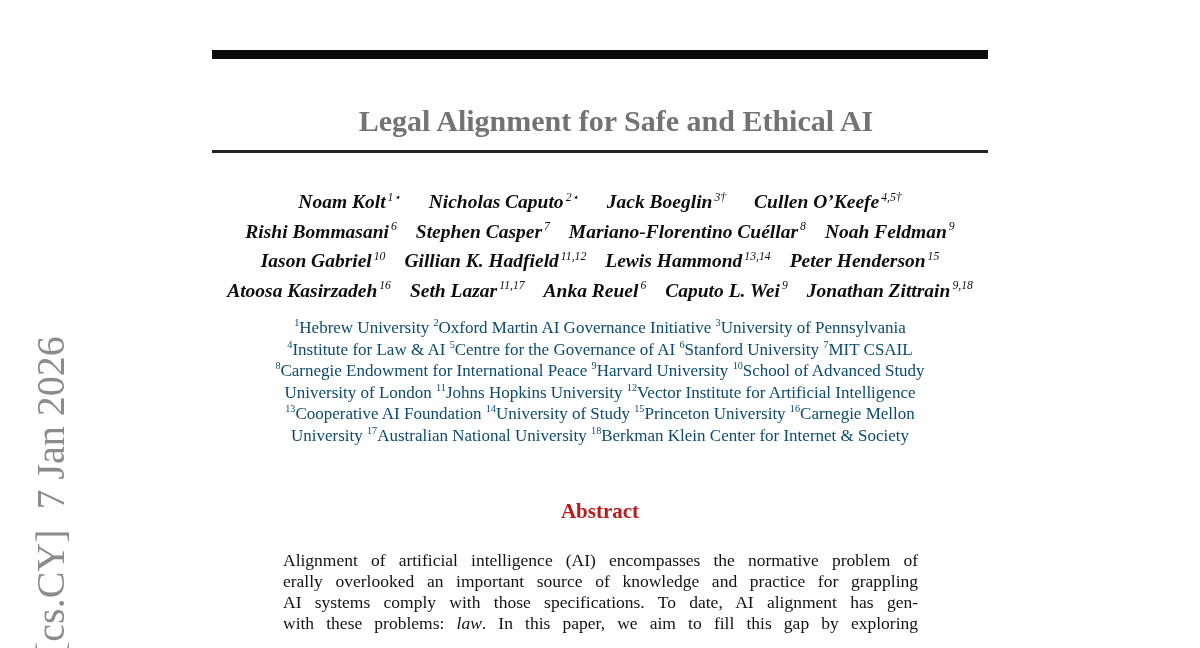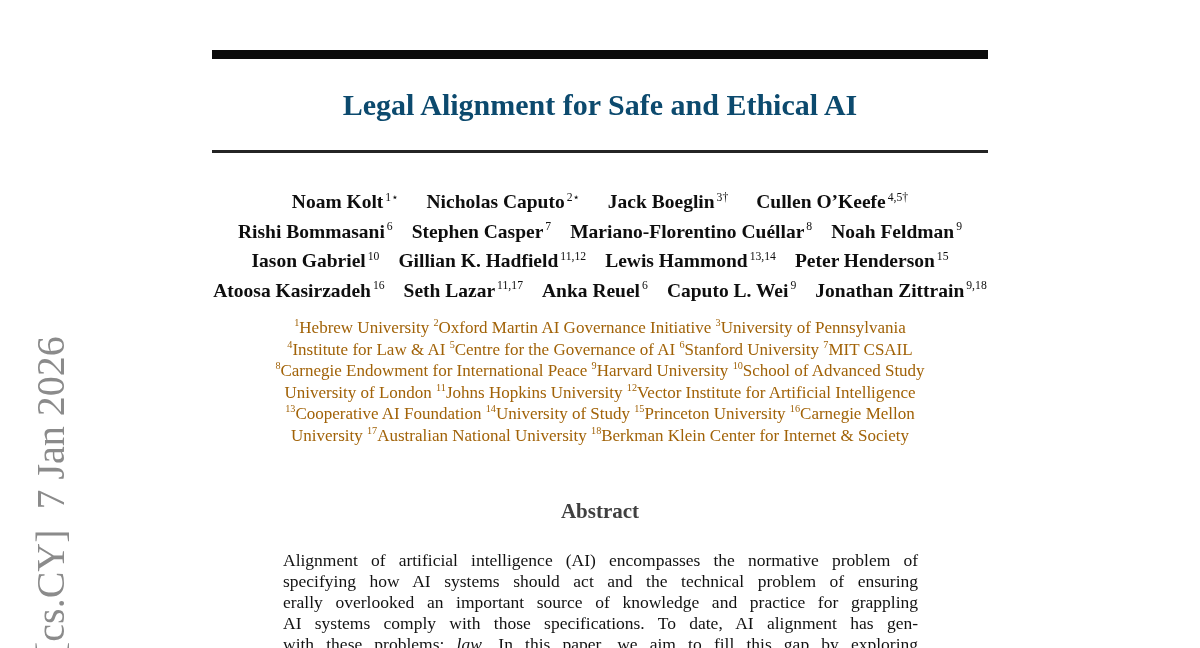--- a/index.html
+++ b/index.html
@@ -9,40 +9,40 @@
     font-family:"Liberation Serif","DejaVu Serif",serif;
   }
   .watermark {
     position:absolute; left:29px; top:655px;
     transform:rotate(-90deg); transform-origin:0 0;
     font-size:40px; line-height:1.1; color:#8b8b8b; white-space:nowrap;
   }
   .rule-thick { position:absolute; left:212px; top:50px; width:776px; height:9px; background:#0b0b0b; }
   .rule-thin  { position:absolute; left:212px; top:150px; width:776px; height:3px; background:#242424; }
   .title {
-    position:absolute; left:162px; top:85px; width:876px; margin:0;
-    text-align:center; font-size:30px; line-height:40px; font-weight:bold; color:#0c4a6e;
+    position:absolute; left:162px; top:85px; width:876px; margin:16px;
+    text-align:center; font-size:30px; line-height:40px; font-weight:bold; color:#737373;
   }
   sup { font-size:60%; line-height:0; }
   .authors {
     position:absolute; left:100px; top:187px; width:1000px;
-    text-align:center; font-weight:bold; font-size:19.5px; color:#0e0e0e;
+    text-align:center; font-weight:bold; font-size:19.5px; color:#0e0e0e;font-style:italic;
   }
   .author-line { line-height:29.5px; white-space:nowrap; }
   .authors sup { font-weight:normal; padding-left:2px; }
   .author-line sup:not(:last-child) { margin-right:19px; }
   .author-line:first-child sup:not(:last-child) { margin-right:28px; }
   .affils {
     position:absolute; left:100px; top:317px; width:1000px;
-    text-align:center; font-size:17px; color:#a16207;
+    text-align:center; font-size:17px; color:#0c4a6e;
   }
   .affil-line { line-height:21.5px; white-space:nowrap; }
   .abs-head {
     position:absolute; left:212px; top:498px; width:776px;
-    text-align:center; font-weight:bold; font-size:21px; line-height:26px; color:#404040;
+    text-align:center; font-weight:bold; font-size:21px; line-height:26px; color:#b91c1c;
   }
   .abs-body { position:absolute; left:283px; top:550px; width:635px; font-size:17.5px; color:#121212; }
   .abs-line { line-height:21px; text-align:justify; text-align-last:justify; }
   .abs-line em { font-style:italic; }
 </style>
 </head>
 <body>
 
 <div class="page">
 
@@ -67,19 +67,18 @@
       <div class="affil-line"><sup>8</sup><span>Carnegie Endowment for International Peace </span><sup>9</sup><span>Harvard University </span><sup>10</sup><span>School of Advanced Study</span></div>
       <div class="affil-line"><span>University of London </span><sup>11</sup><span>Johns Hopkins University </span><sup>12</sup><span>Vector Institute for Artificial Intelligence</span></div>
       <div class="affil-line"><sup>13</sup><span>Cooperative AI Foundation </span><sup>14</sup><span>University of Study </span><sup>15</sup><span>Princeton University </span><sup>16</sup><span>Carnegie Mellon</span></div>
       <div class="affil-line"><span>University </span><sup>17</sup><span>Australian National University </span><sup>18</sup><span>Berkman Klein Center for Internet &amp; Society</span></div>
     </div>
 
   <div class="abs-head">Abstract</div>
 
   <div class="abs-body">
       <div class="abs-line"><span>Alignment of artificial intelligence (AI) encompasses the normative problem of</span></div>
-      <div class="abs-line"><span>specifying how AI systems should act and the technical problem of ensuring</span></div>
       <div class="abs-line"><span>erally overlooked an important source of knowledge and practice for grappling</span></div>
       <div class="abs-line"><span>AI systems comply with those specifications. To date, AI alignment has gen-</span></div>
       <div class="abs-line"><span>with these problems: </span><em>law</em><span>. In this paper, we aim to fill this gap by exploring</span></div>
     </div>
 
 </div>
 
 </body></html>

